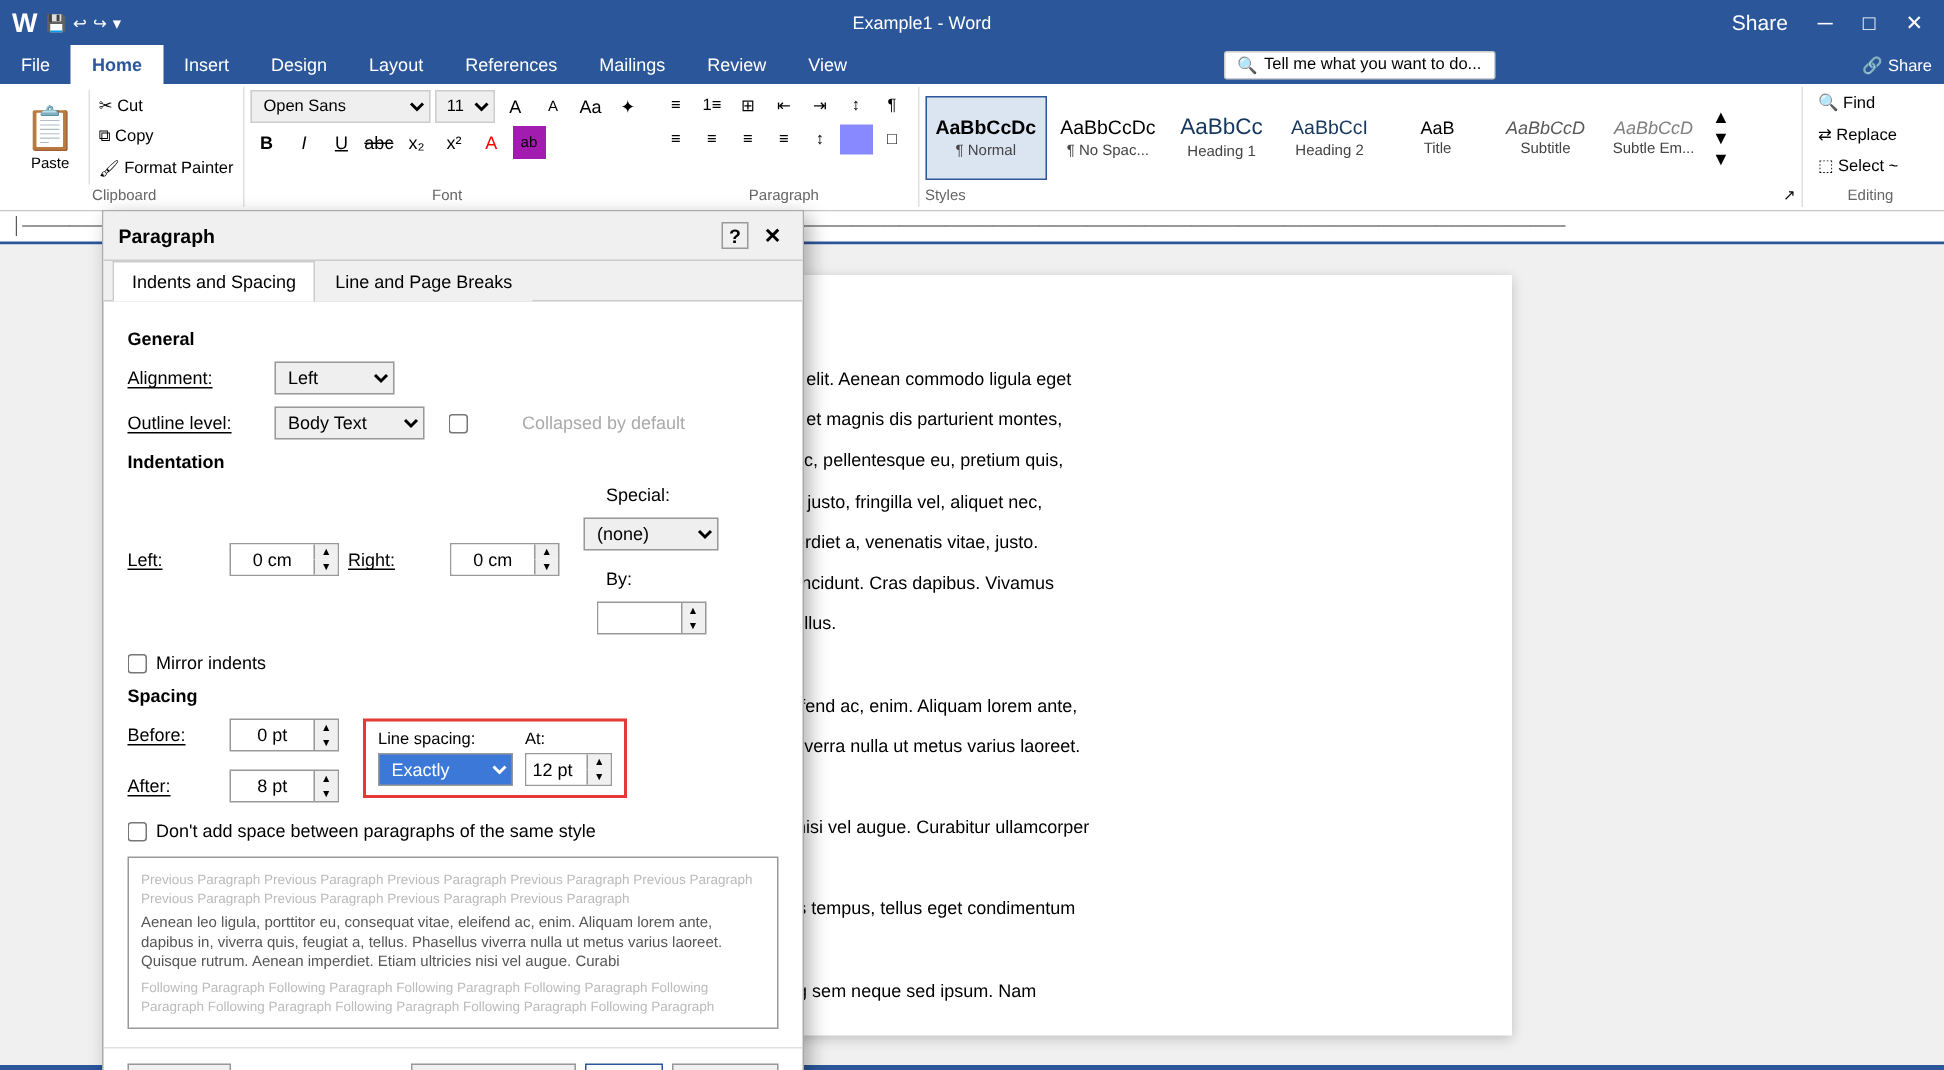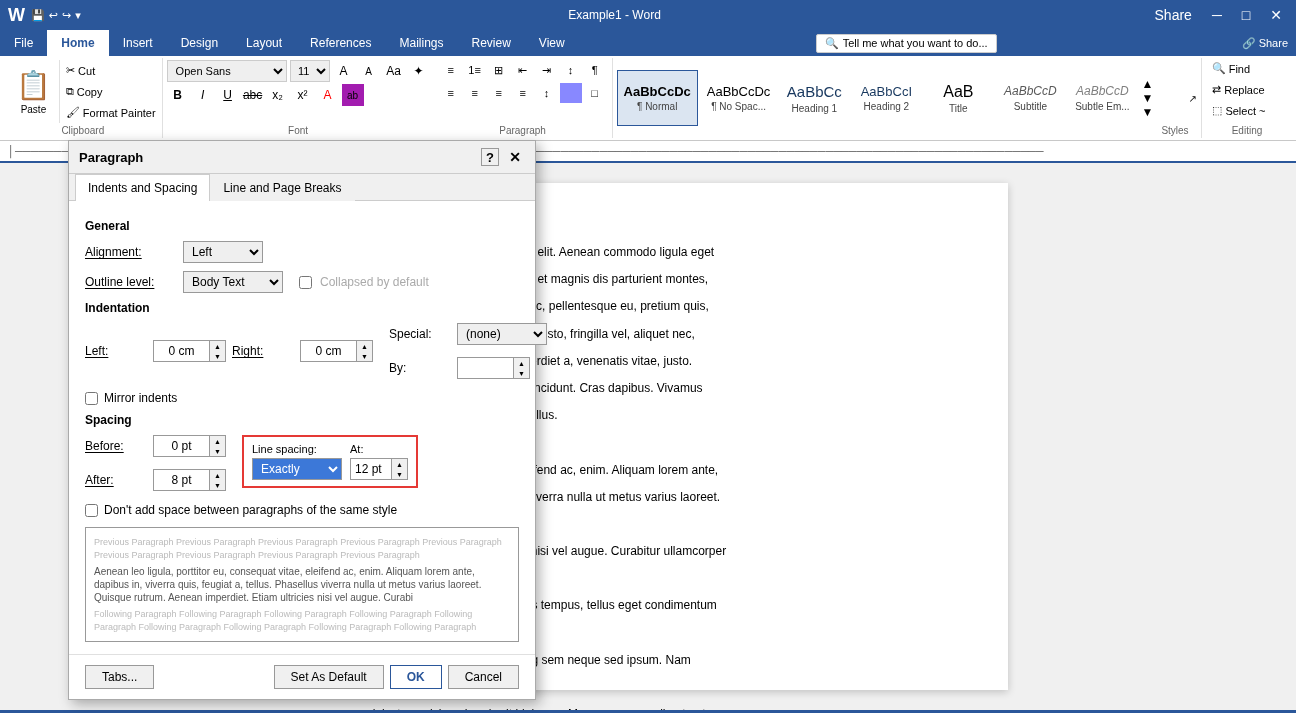--- a/index.html
+++ b/index.html
@@ -339,20 +339,21 @@
       justify-content: center;
       border-left: 1px solid #999;
       padding: 0;
     }
 
     .special-row {
       display: flex;
       align-items: center;
       gap: 8px;
       margin-bottom: 6px;
+      flex-direction: column;
     }
     .special-label { min-width: 60px; font-size: 12px; }
 
     
     .line-spacing-box {
       border: 2px solid #e53935;
       padding: 6px 8px;
       display: inline-flex;
       gap: 8px;
       align-items: flex-end;
@@ -569,21 +570,21 @@
         <button class="small-btn">≡</button>
         <button class="small-btn">≡</button>
         <button class="small-btn">↕</button>
         <button class="small-btn" style="background:#88f;">  </button>
         <button class="small-btn">□</button>
       </div>
     </div>
     <div class="ribbon-group-label">Paragraph</div>
   </div>
 
-  <div style="display:flex;flex-direction:row;flex:1;border-right:1px solid #e0e0e0;padding:2px 4px;">
+  <div style="display:flex;flex-direction:column;flex:1;border-right:1px solid #e0e0e0;padding:2px 4px;">
     <div style="display:flex;align-items:center;flex:1;gap:2px;">
 
       <div class="style-item active">
         <span class="style-preview normal" style="font-size:13px;font-weight:bold;color:#000;">AaBbCcDc</span>
         <span class="style-label">¶ Normal</span>
       </div>
 
       <div class="style-item">
         <span class="style-preview nospace" style="font-size:13px;">AaBbCcDc</span>
         <span class="style-label">¶ No Spac...</span>
@@ -593,21 +594,21 @@
         <span class="style-preview h1" style="color:#17375e;font-size:15px;">AaBbCc</span>
         <span class="style-label">Heading 1</span>
       </div>
 
       <div class="style-item">
         <span class="style-preview h2" style="color:#17375e;font-size:13px;">AaBbCcI</span>
         <span class="style-label">Heading 2</span>
       </div>
 
       <div class="style-item">
-        <span class="style-preview title" style="font-size:16px;">AaB</span>
+        <span class="style-preview title" style="font-size:12px;">AaB</span>
         <span class="style-label">Title</span>
       </div>
 
       <div class="style-item">
         <span class="style-preview subtitle" style="color:#595959;font-style:italic;font-size:12px;">AaBbCcD</span>
         <span class="style-label">Subtitle</span>
       </div>
 
       <div class="style-item">
         <span class="style-preview subtle" style="color:#808080;font-size:12px;font-style:italic;">AaBbCcD</span>
@@ -703,21 +704,21 @@
             <option>Left</option>
           </select>
         </div>
 
         <div class="form-row">
           <span class="form-label">Outline level:</span>
           <select class="form-select" style="min-width:100px;">
             <option>Body Text</option>
           </select>
           <input type="checkbox" style="margin-left: 8px;">
-          <span style="font-size:12px;color:#aaa;">Collapsed by default</span>
+          <span style="font-size:12px;color:#aaa;margin-left:28px;">Collapsed by default</span>
         </div>
 
         <div class="section-label">Indentation</div>
 
         <div style="display:flex;gap:16px;margin-bottom:6px;">
           <div style="display:flex;gap:6px;">
             <div class="indent-row">
               <span class="indent-label">Left:</span>
               <div class="spin-input">
                 <input class="spin-value" type="text" value="0 cm" style="">

